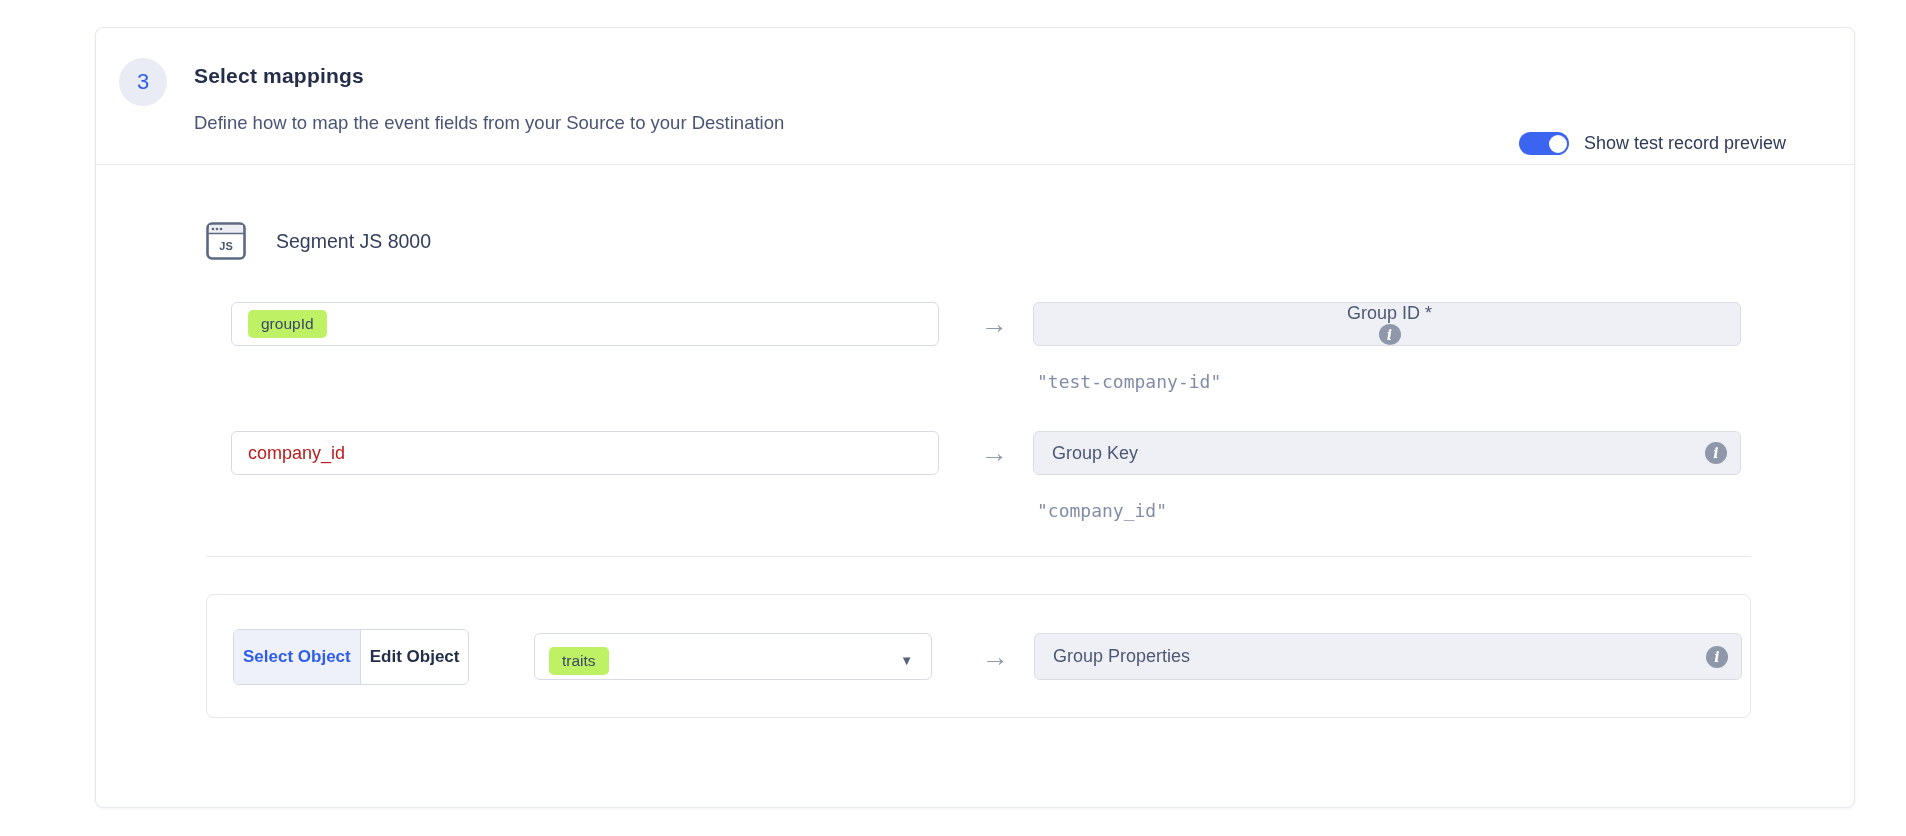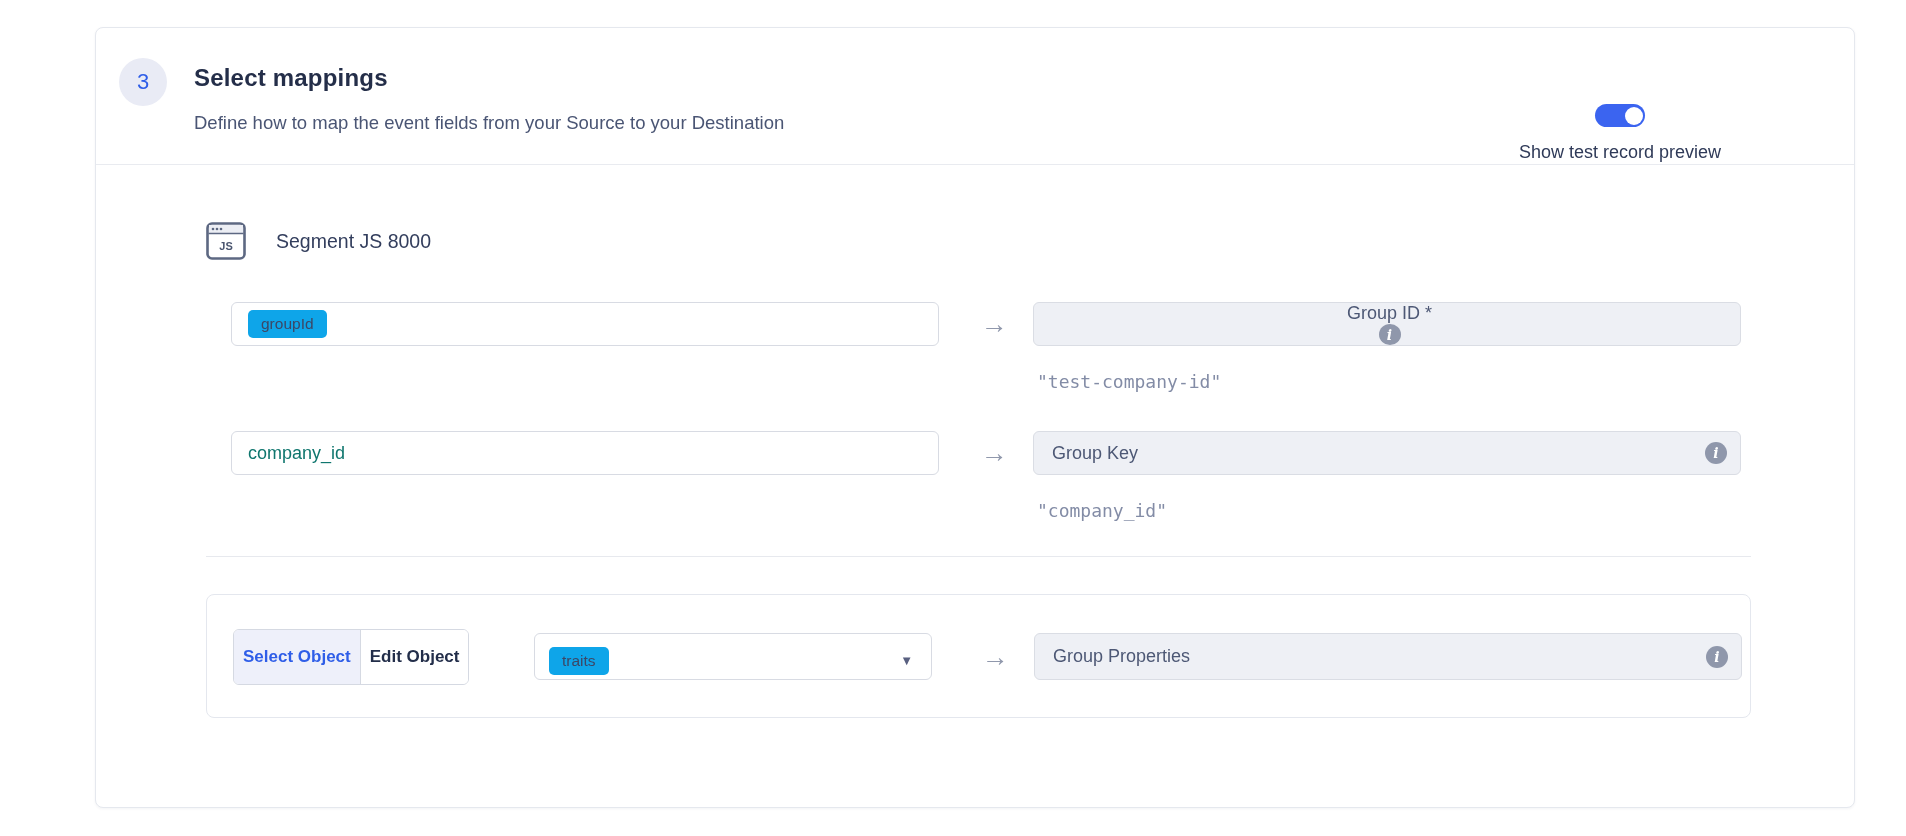--- a/index.html
+++ b/index.html
@@ -9,44 +9,44 @@
   .card { position:absolute; left:95px; top:27px; width:1760px; height:781px;
           background:#fff; border:1px solid #e5e8ee; border-radius:8px;
           box-shadow:0 1px 3px rgba(25,35,70,.05); }
 
   
   .hdr-divider { position:absolute; left:0; top:136px; width:100%; height:1px; background:#e9ebf0; }
   .step-circle { position:absolute; left:23px; top:30px; width:48px; height:48px;
                  border-radius:50%; background:#e9ebf5; color:#2f5ee8;
                  display:flex; align-items:center; justify-content:center;
                  font-size:22px; font-weight:500; }
-  .page-title { position:absolute; left:98px; top:36px; font-size:24px; font-weight:700;
+  .page-title { position:absolute; left:98px; top:36px; font-size:21px; font-weight:700;
                 color:#242e49; letter-spacing:.2px; }
   .page-subtitle { position:absolute; left:98px; top:84px; font-size:18.5px; color:#4a5574; }
 
-  .toggle-wrap { position:absolute; left:1423px; top:76px; display:flex; align-items:center; gap:15px;flex-direction:column; }
+  .toggle-wrap { position:absolute; left:1423px; top:104px; display:flex; align-items:center; gap:15px; }
   .toggle { position:relative; width:50px; height:23px; border-radius:12px; background:#3b64f0; cursor:pointer; flex:0 0 auto; }
   .toggle-knob { position:absolute; right:2.5px; top:2.5px; width:18px; height:18px;
                  border-radius:50%; background:#fff; }
   .toggle-label { font-size:18px; color:#2f3a58; white-space:nowrap; }
 
   
   .endpoint { position:absolute; display:flex; align-items:center; gap:30px; }
   .endpoint.src { left:110px; top:194px; }
   .endpoint.dst { left:935px; top:194px; }
   .endpoint-label { font-size:19.5px; color:#333e5d; }
   .mixpanel-badge { width:40px; height:40px; border-radius:8px; background:#7a58f6;
                     display:flex; align-items:center; justify-content:center; }
 
   
   .src-input { position:absolute; left:135px; width:708px; height:44px; background:#fff;
                border:1px solid #d8dbe3; border-radius:6px; display:flex; align-items:center;
                padding-left:16px; cursor:text; }
-  .src-input.plain { font-size:18px; color:#0f766e; }
-  .chip { background:#0ea5e9; border-radius:5px; padding:5px 13px; font-size:15.5px; color:#3c4766; }
+  .src-input.plain { font-size:18px; color:#b91c1c; }
+  .chip { background:#bef264; border-radius:5px; padding:5px 13px; font-size:15.5px; color:#3c4766; }
 
   .map-arrow { position:absolute; left:868px; width:60px; text-align:center;
                color:#9098ac; font-size:27px; line-height:30px; }
 
   .dest-field { position:absolute; left:937px; width:708px; height:44px; background:#eef0f5;
                 border:1px solid #dadde4; border-radius:6px; display:flex; align-items:center;
                 padding:0 13px 0 18px; cursor:pointer; }
   .dest-label { flex:1; font-size:18px; color:#4d5875; }
   .info-icon { width:22px; height:22px; border-radius:50%; background:#8f97ab; color:#fff;
                display:flex; align-items:center; justify-content:center;

